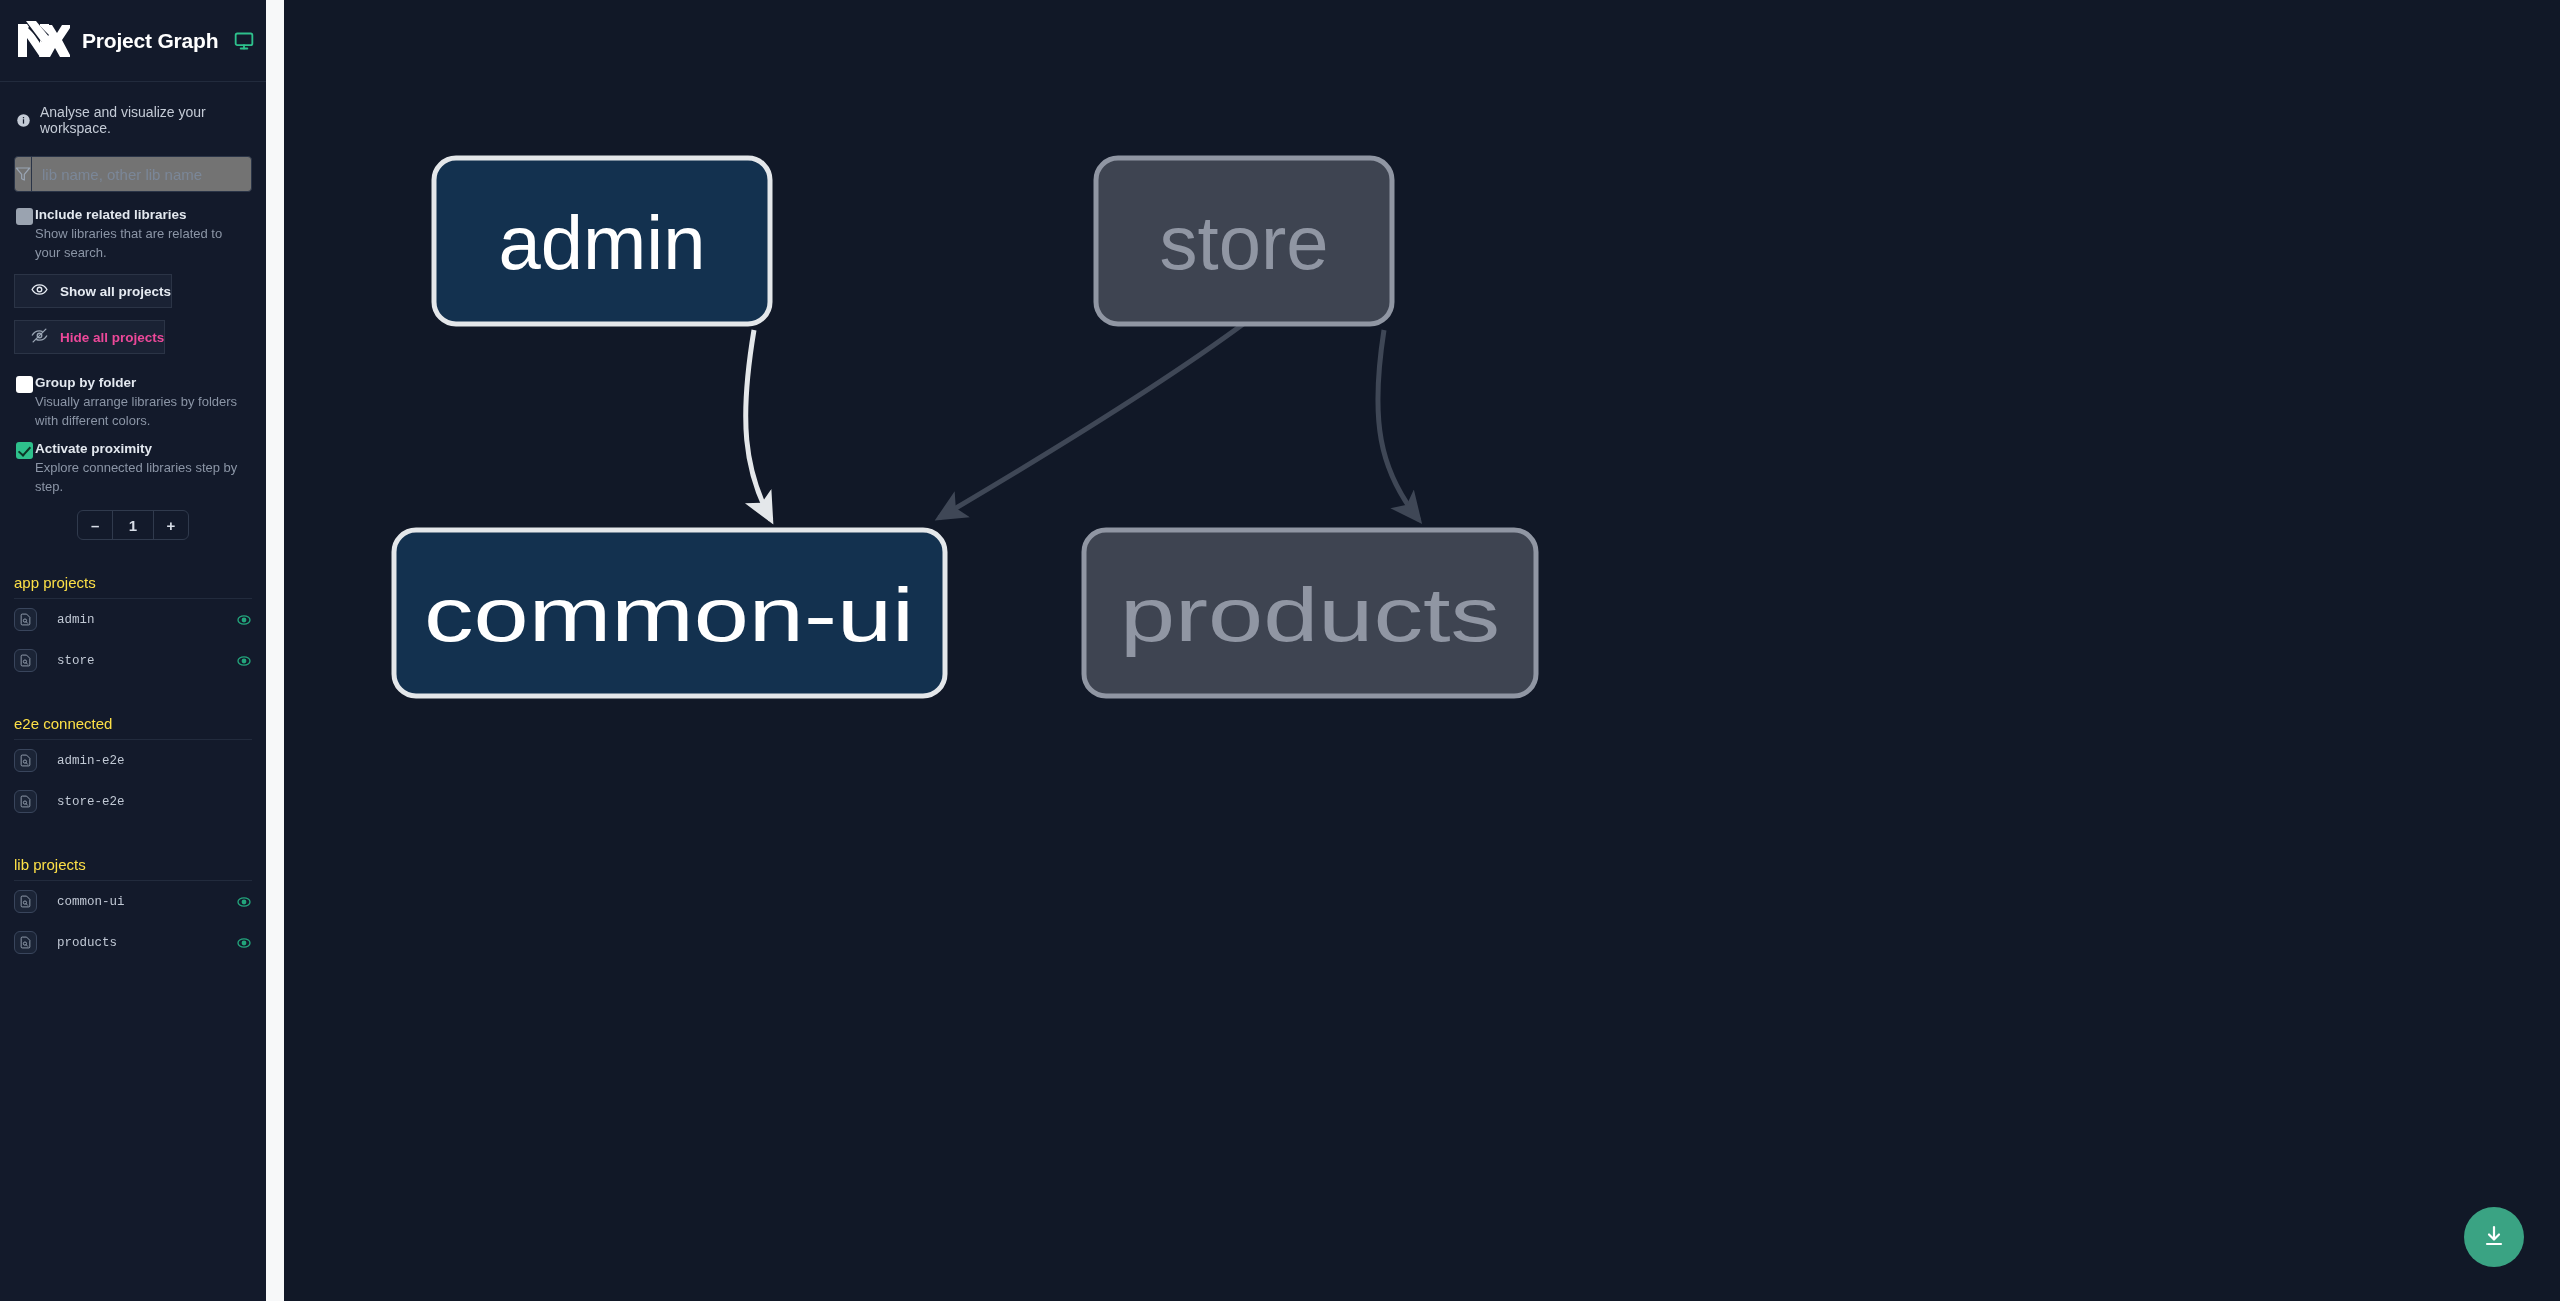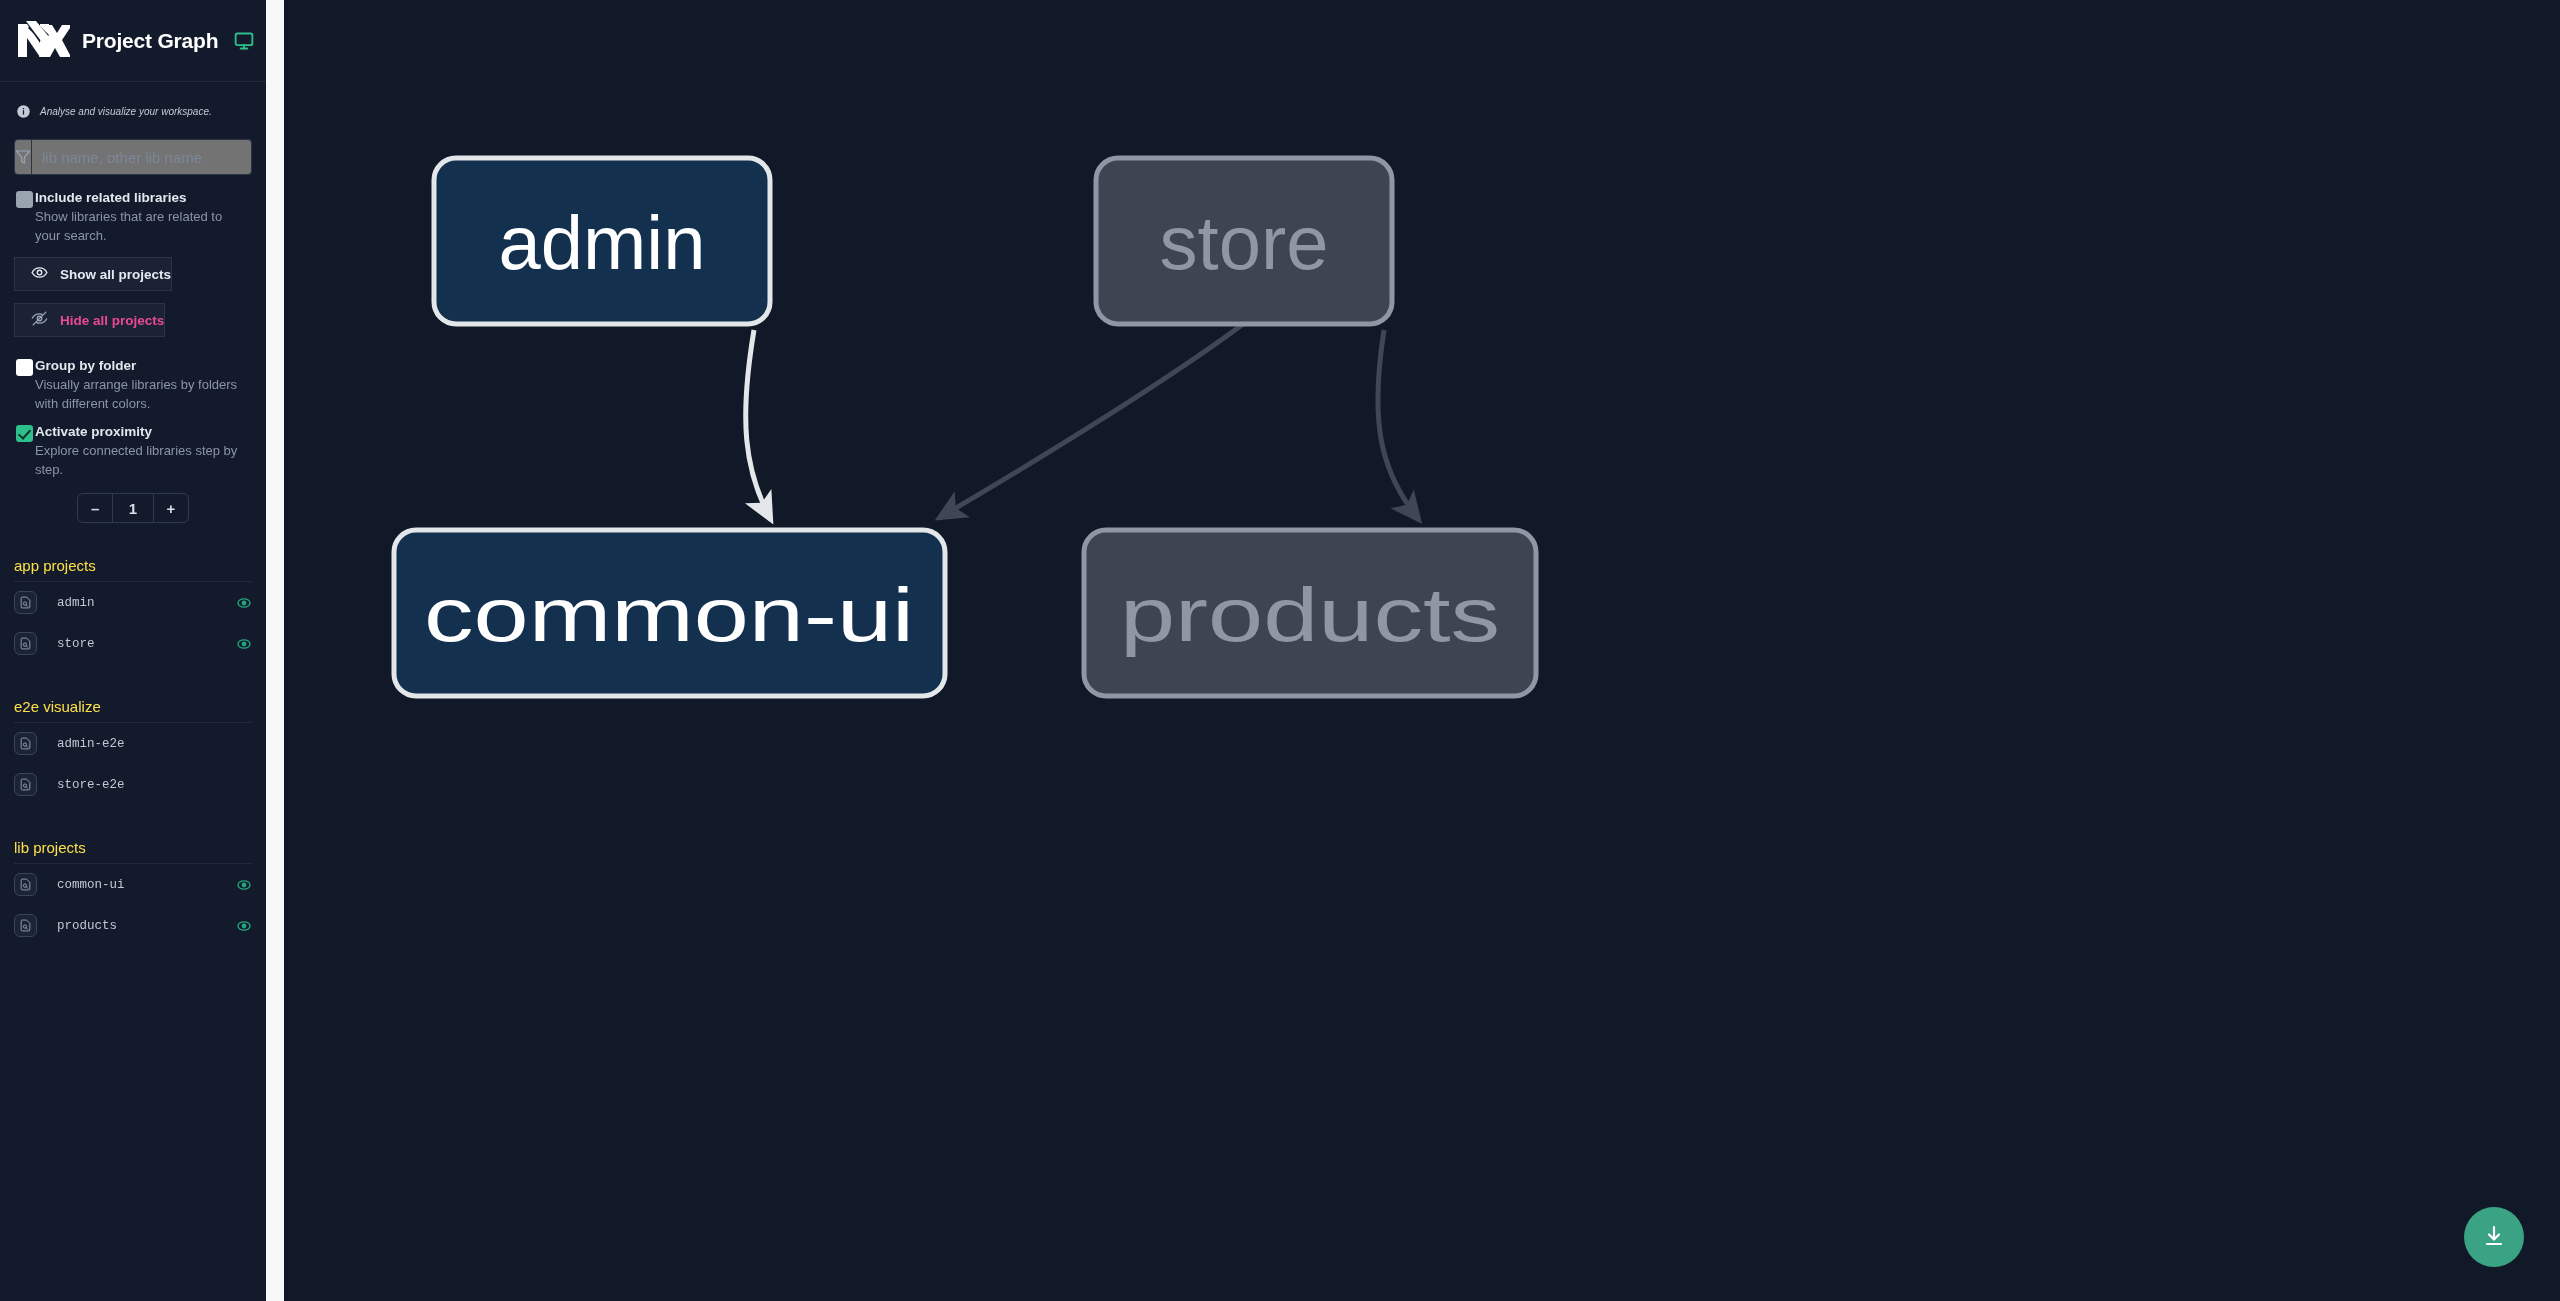--- a/index.html
+++ b/index.html
@@ -28,21 +28,21 @@
   .nx-logo { width: 56px; height: 44px; flex: 0 0 56px; }
   .sb-title {
     font-size: 21px; font-weight: 700; color: #ffffff;
     margin-left: 12px; letter-spacing: -0.2px;
   }
   .monitor-icon { margin-left: 16px; width: 20px; height: 20px; display:block; }
 
   .sb-tagline {
     display: flex; align-items: center; gap: 9px;
     padding: 22px 16px 14px 16px;
-    font-size: 10px; color: #c4cbd6; font-style: italic;
+    font-size: 14px; color: #c4cbd6;
   }
   .info-icon { width: 15px; height: 15px; flex: 0 0 15px; }
 
   .search-row {
     margin: 6px 14px 0 14px;
     height: 36px;
     display: flex; align-items: center;
     background: #737373;
     border: 1px solid #2a3447;
     border-radius: 4px;
@@ -295,21 +295,21 @@
       <span class="eye-on">
         <svg viewBox="0 0 24 24" width="16" height="16" fill="none" stroke="#23a57c" stroke-width="2">
           <ellipse cx="12" cy="12" rx="9" ry="6.3"></ellipse>
           <circle cx="12" cy="12" r="2.6" fill="#23a57c"></circle>
         </svg>
       </span>
     </div>
 
     <div class="spacer-sm"></div>
 
-    <div class="group-title">e2e visualize</div>
+    <div class="group-title">e2e connected</div>
     <div class="proj-row">
       <span class="proj-icon">
         <svg viewBox="0 0 24 24" width="13" height="13" fill="none" stroke="#9aa5b4" stroke-width="1.7">
           <path d="M14 2H6a2 2 0 0 0-2 2v16a2 2 0 0 0 2 2h12a2 2 0 0 0 2-2V8z"></path>
           <circle cx="11" cy="14" r="3"></circle>
           <line x1="13.3" y1="16.3" x2="16" y2="19" stroke-linecap="round"></line>
         </svg>
       </span>
       <span class="proj-name">admin-e2e</span>
     </div>

